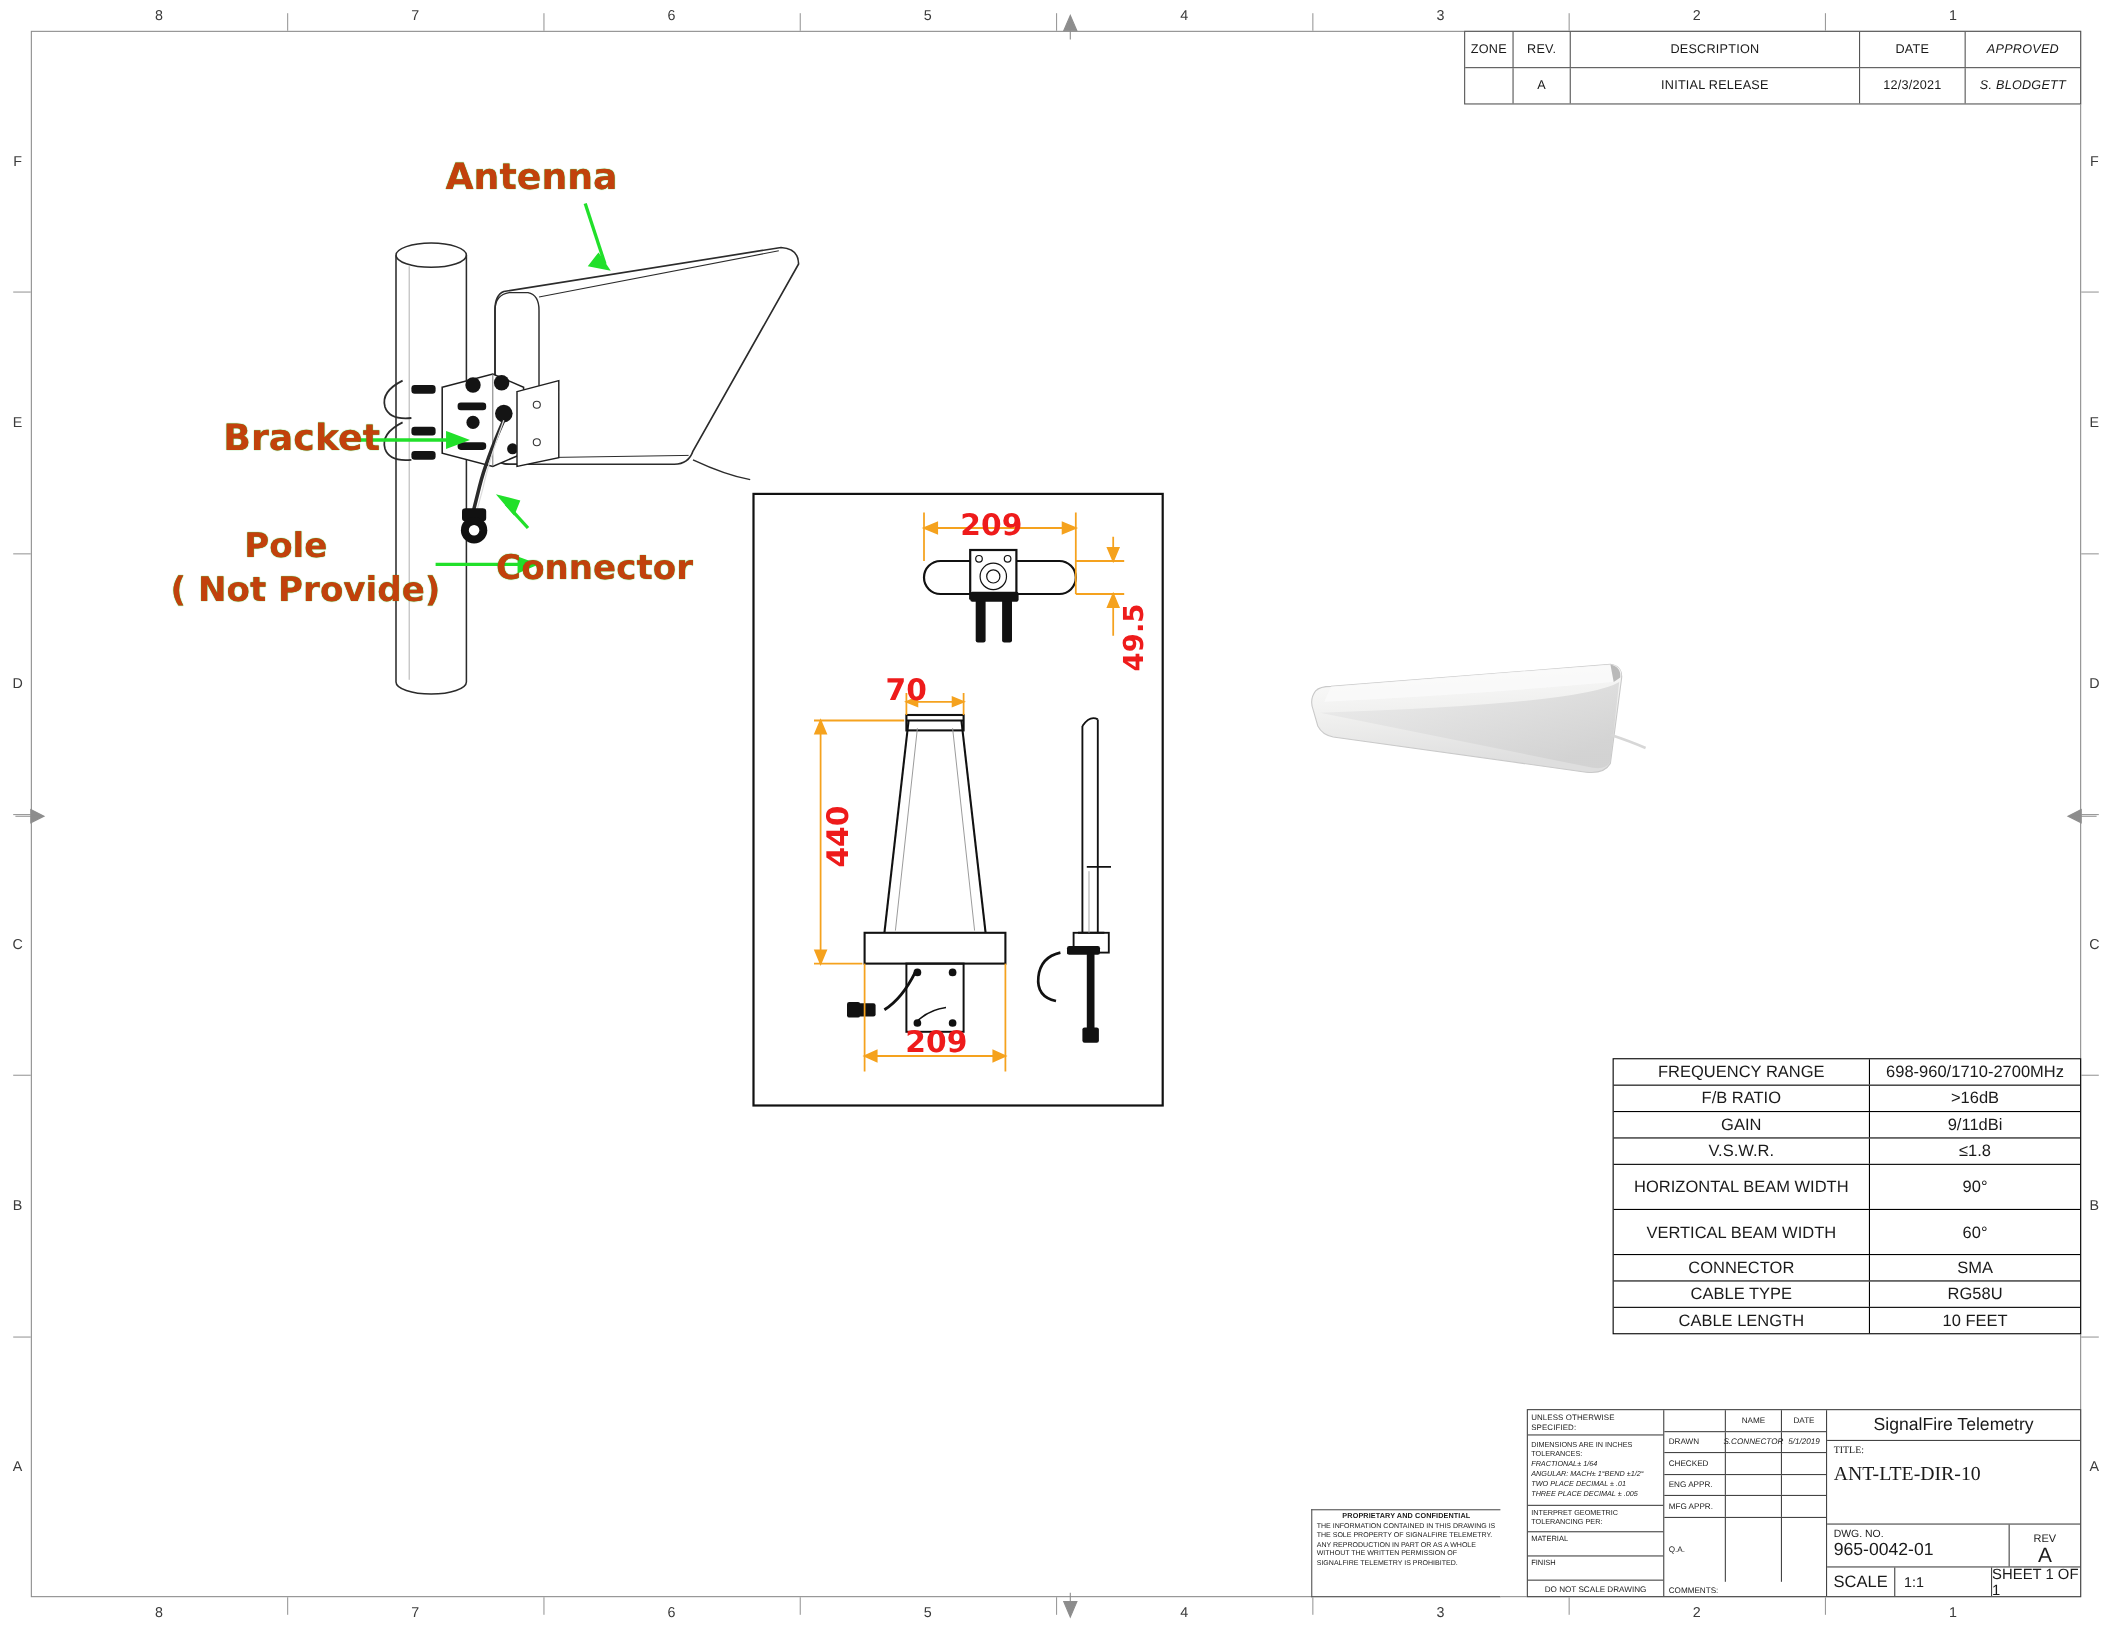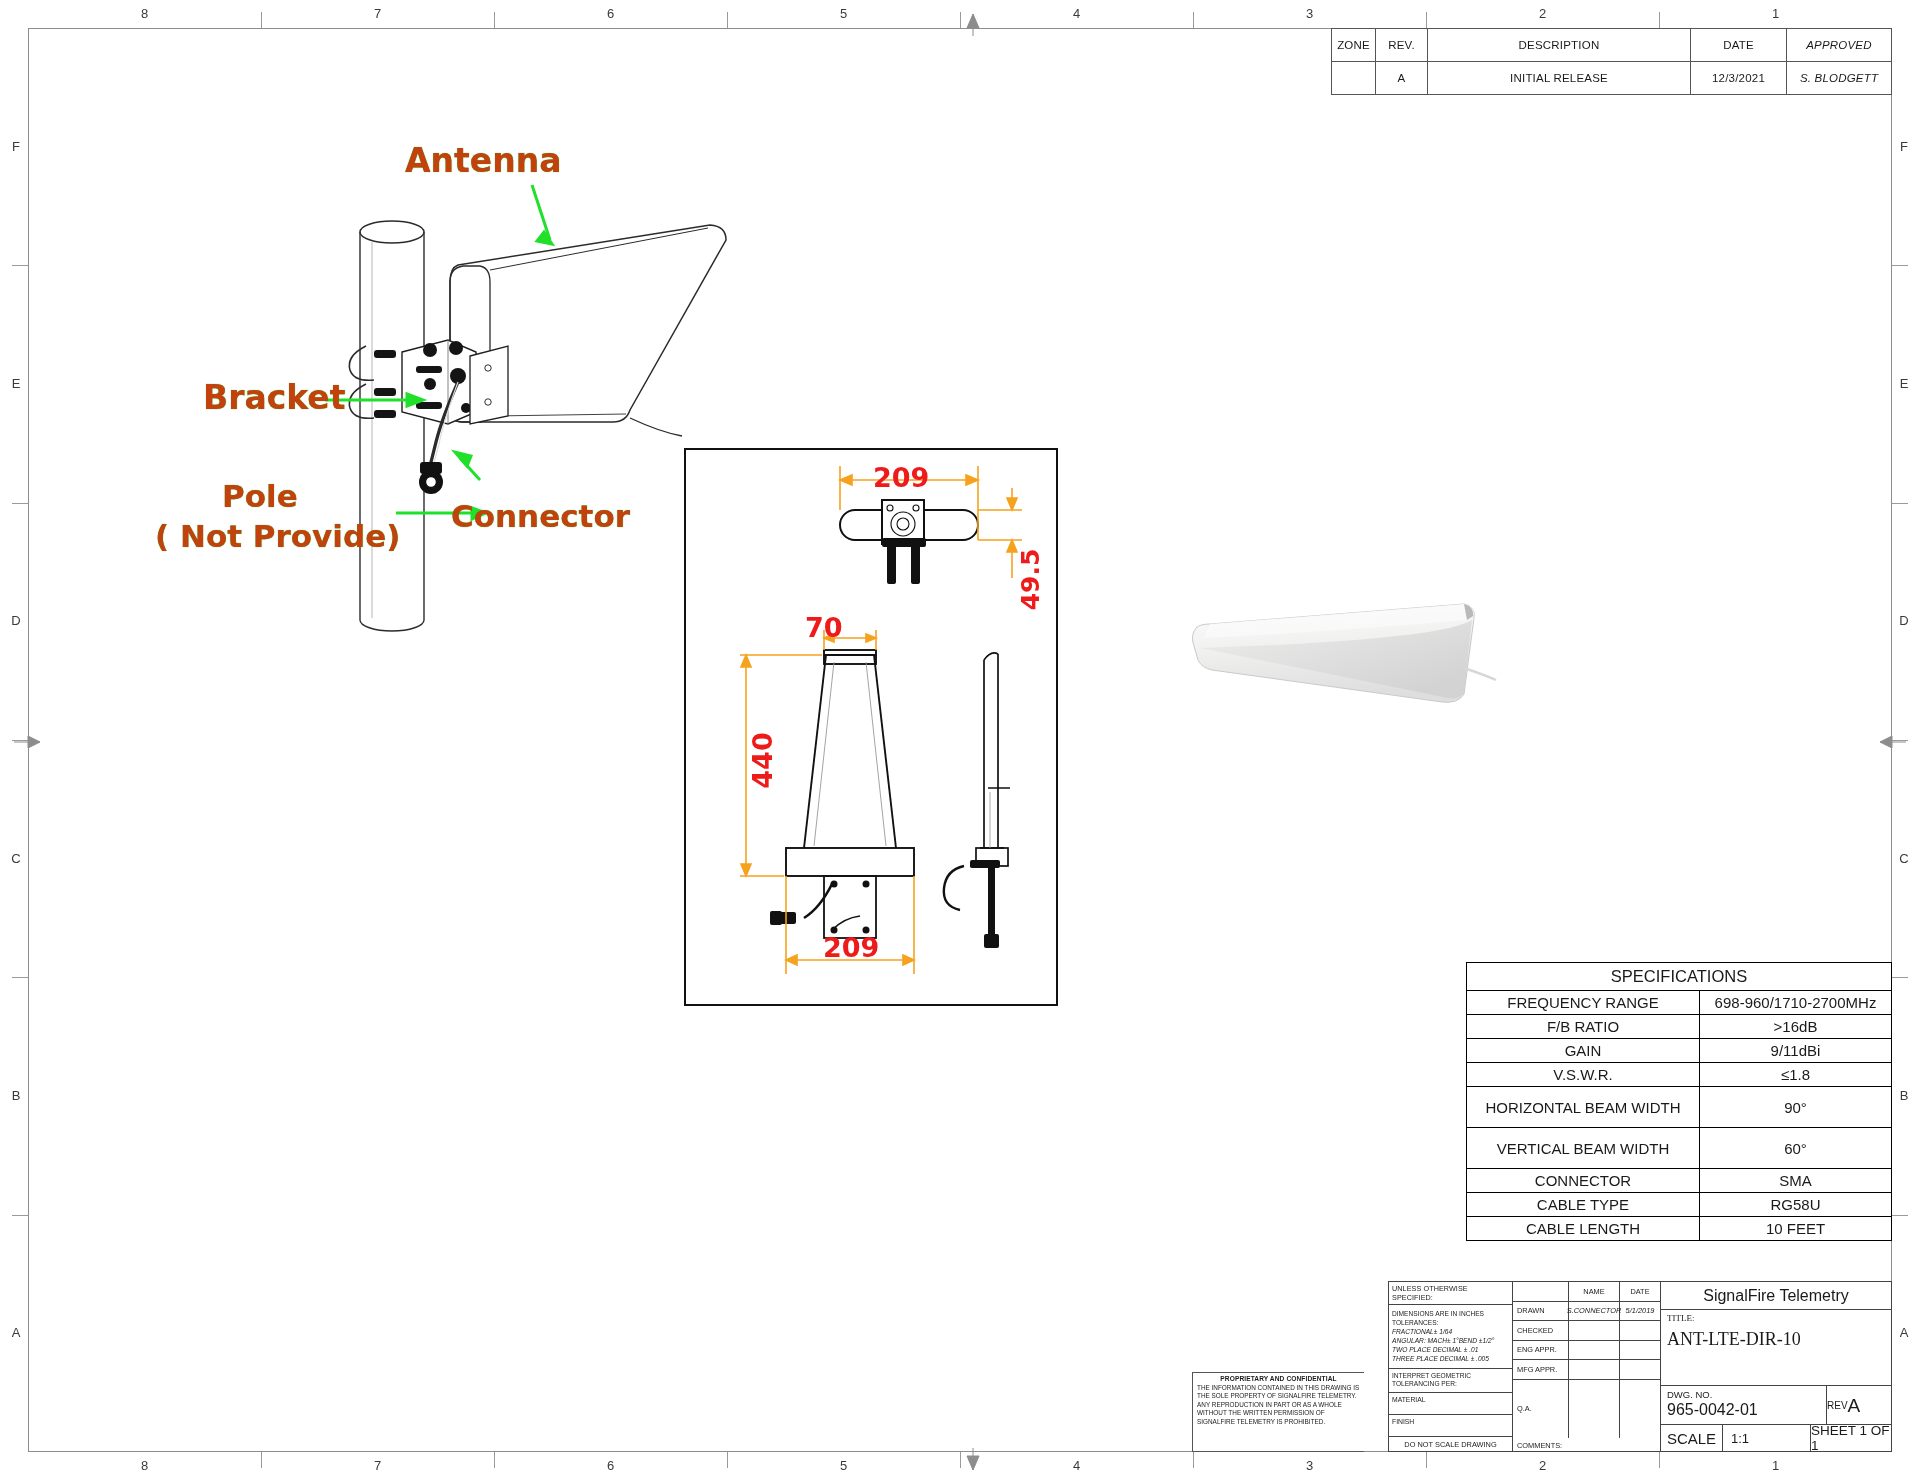--- a/index.html
+++ b/index.html
@@ -78,22 +78,22 @@
   #tb-company{height:27px;display:flex;align-items:center;justify-content:center;
        font-size:16px;border-bottom:1.2px solid #444;}
   #tb-titlecell{flex:1;border-bottom:1.2px solid #444;padding:3px 6px;
        position:relative;font-family:Liberation Serif, serif;}
   #tb-titlecell .lbl{font-size:9px;}
   #tb-titlecell .val{font-size:18px;margin-top:6px;}
   #tb-dwgrow{display:flex;height:38px;border-bottom:1.2px solid #444;}
   #tb-dwg{flex:1;padding:3px 6px;border-right:1.2px solid #444;box-sizing:border-box;}
   #tb-dwg .lbl{font-size:9.5px;}
   #tb-dwg .val{font-size:16px;margin-top:1px;}
-  #tb-rev{width:64px;display:flex;flex-direction:row;align-items:center;
-       justify-content:flex-start;}
+  #tb-rev{width:64px;display:flex;flex-direction:column;align-items:center;
+       justify-content:flex-end;}
   #tb-rev .lbl{font-size:10px;}
   #tb-rev .val{font-size:19px;line-height:1;}
   #tb-scalerow{display:flex;height:26px;}
   #tb-scale-l{width:62px;display:flex;align-items:center;justify-content:center;
        font-size:15px;border-right:1.2px solid #444;box-sizing:border-box;text-align:right;}
   #tb-scale-v{width:88px;display:flex;align-items:center;padding-left:8px;
        font-size:13px;border-right:1.2px solid #444;box-sizing:border-box;}
   #tb-sheet{flex:1;display:flex;align-items:center;justify-content:center;
        font-size:13.5px;}
 
@@ -397,21 +397,20 @@
     </defs>
     <path d="M16,38 Q10,46 14,56 L18,70 Q22,78 32,80 L262,112 Q278,114 284,104
              L294,28 Q296,16 284,14 L30,34 Q20,34 16,38 Z" fill="url(#gwhite)" stroke="#c9c9c9" stroke-width="1"></path>
     <path d="M20,58 L268,108 Q280,110 284,102 L292,30 Q260,50 20,58 Z" fill="url(#gshade)" opacity="0.75"></path>
     <path d="M30,34 L284,14 Q294,15 294,24 L286,30 Q150,42 24,48 Z" fill="#fafafa" opacity="0.9"></path>
     <path d="M284,14 Q294,16 293,26 L287,30 Z" fill="#b9b9b9"></path>
     <path d="M284,78 Q302,84 316,90" fill="none" stroke="#d7d7d7" stroke-width="2.4"></path>
   </svg>
 
   <div id="specs">
-    <div id="spec-title">SPECIFICATIONS</div>
     <div id="spec-rows">
         <div class="spec-row">
           <div class="spec-k">FREQUENCY RANGE</div>
           <div class="spec-v">698-960/1710-2700MHz</div>
         </div>
         <div class="spec-row">
           <div class="spec-k">F/B RATIO</div>
           <div class="spec-v">&gt;16dB</div>
         </div>
         <div class="spec-row">

